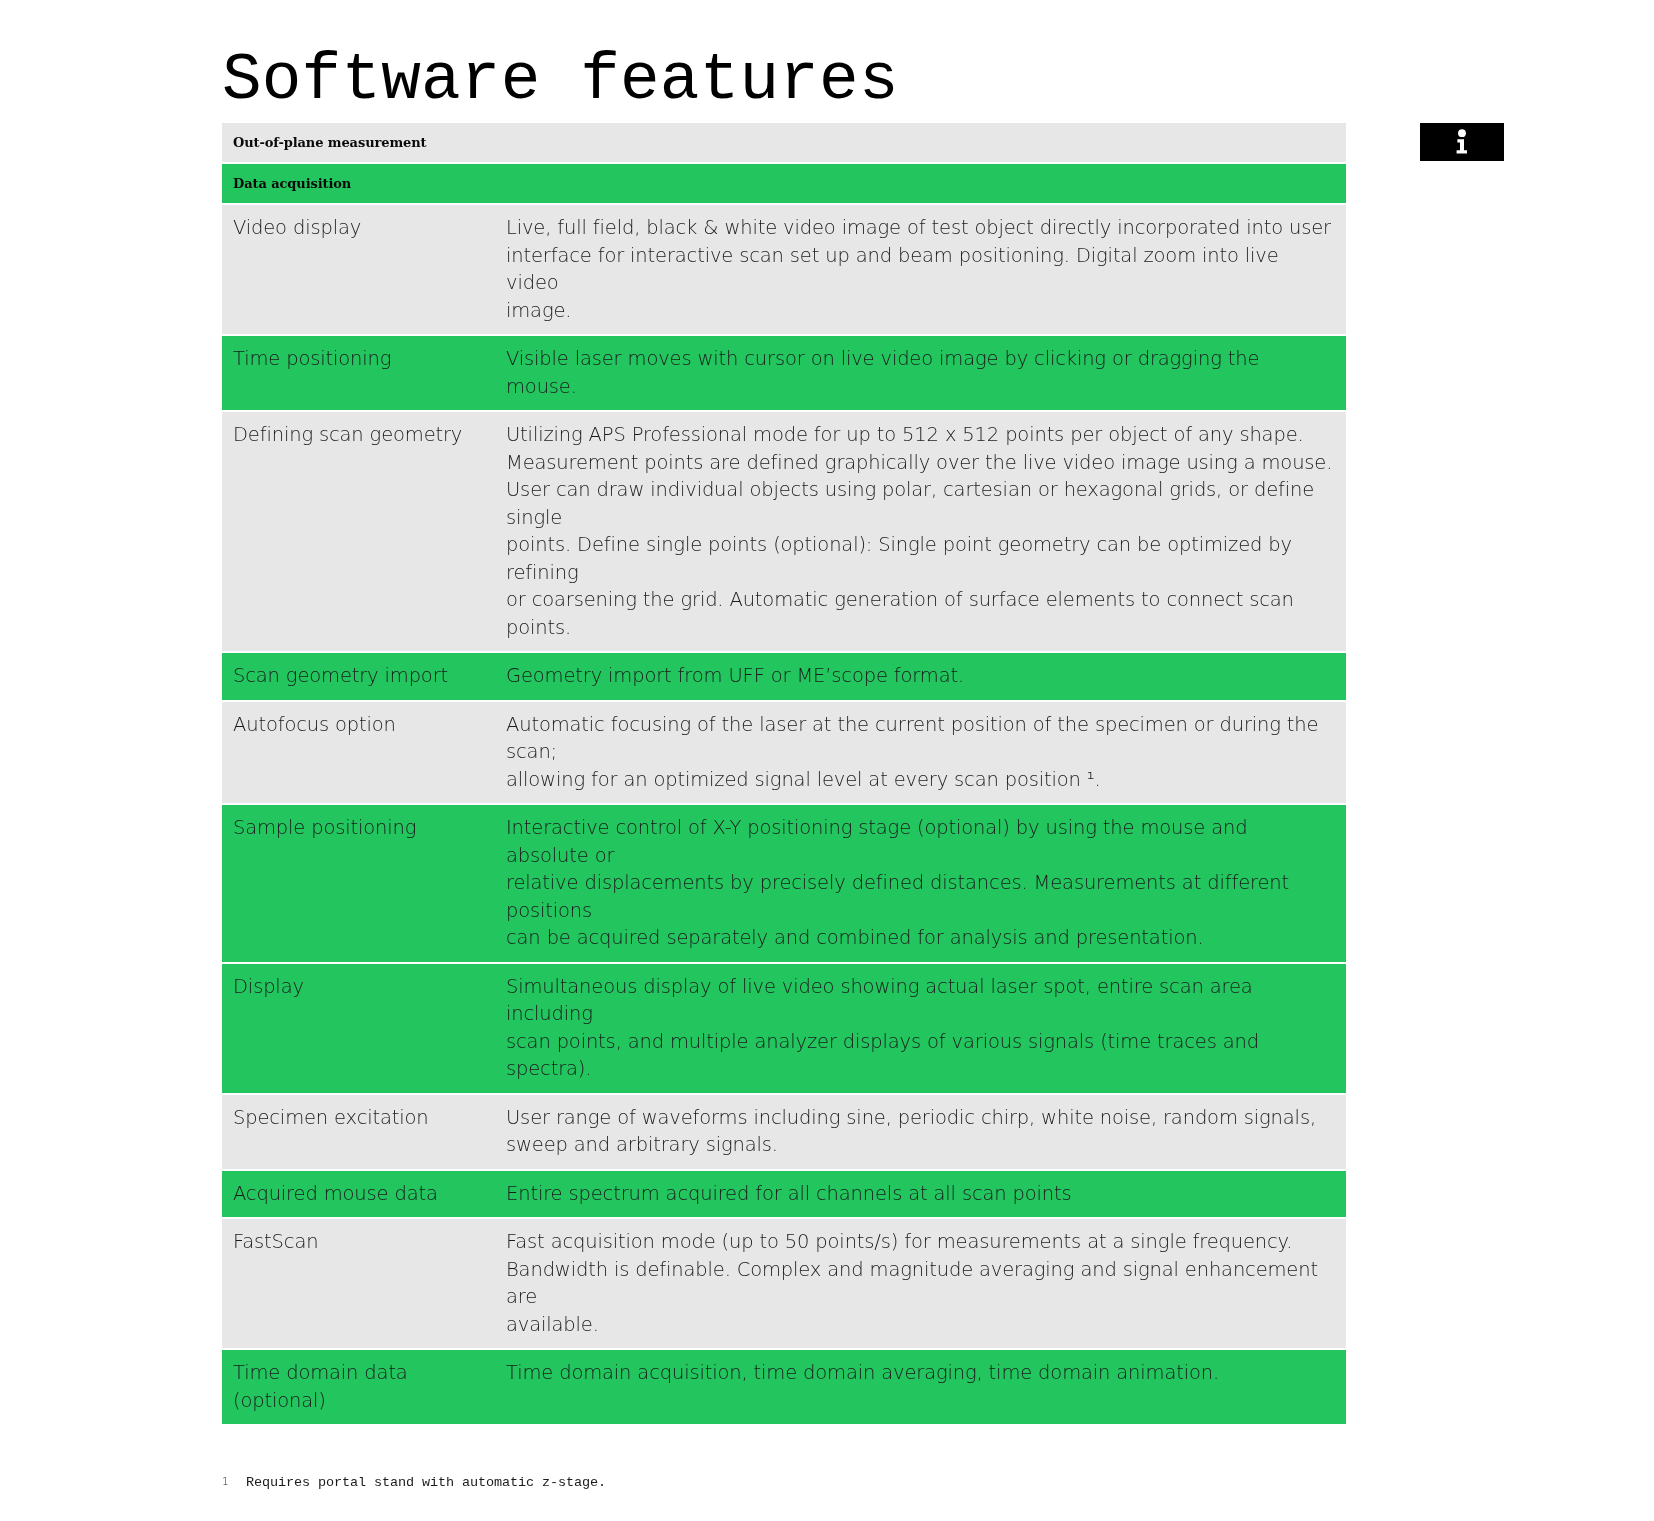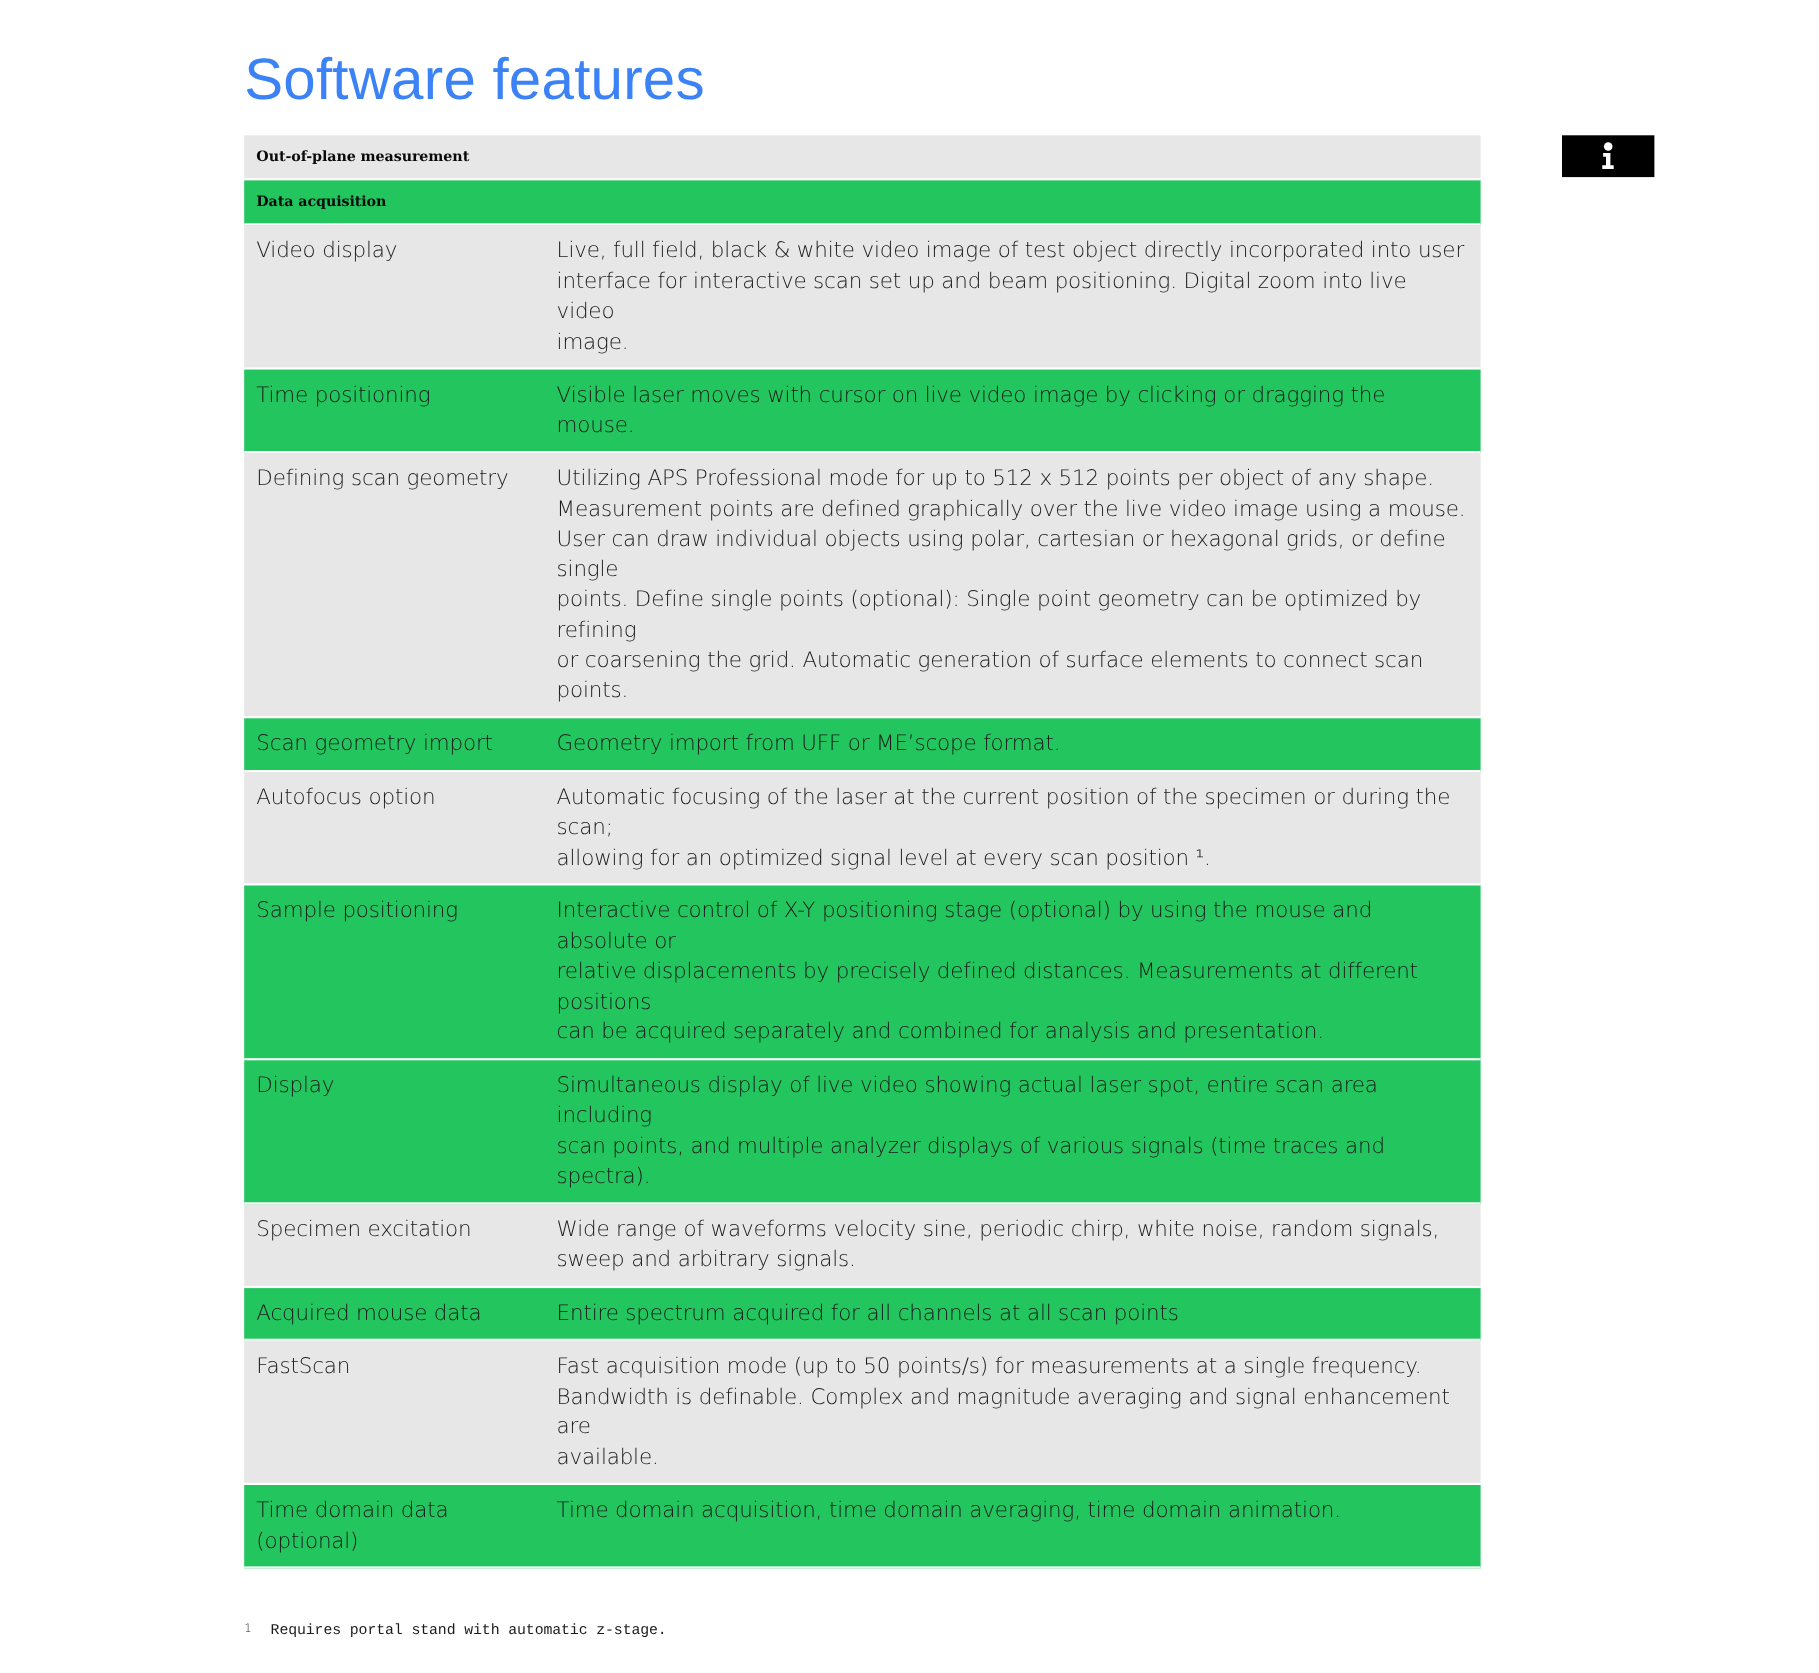--- a/index.html
+++ b/index.html
@@ -20,26 +20,26 @@
     width: 1654px;
     height: 1521px;
     background: #ffffff;
   }
 
   
   .page-title {
     position: absolute;
     left: 222px;
     top: 6px;
-    font-family: Liberation Sans, sans-serif;
+    font-family: Liberation Mono, monospace;
     font-weight: 300;
-    font-size: 53px;
+    font-size: 66px;
     line-height: 62px;
     letter-spacing: 0.2px;
-    color: #3b82f6;
+    color: #000000;
     white-space: nowrap;
   }
 
   
   .spec-table {
     position: absolute;
     left: 222px;
     top: 123px;
     width: 1124px;
   }
@@ -188,21 +188,21 @@
 relative displacements by precisely defined distances. Measurements at different positions
 can be acquired separately and combined for analysis and presentation.</span></div>
       </div>
       <div class="row shade-light">
         <div class="c1"><span class="label-text">Display</span></div>
         <div class="c2"><span class="desc-text">Simultaneous display of live video showing actual laser spot, entire scan area including
 scan points, and multiple analyzer displays of various signals (time traces and spectra).</span></div>
       </div>
       <div class="row shade-dark">
         <div class="c1"><span class="label-text">Specimen excitation</span></div>
-        <div class="c2"><span class="desc-text">Wide range of waveforms velocity sine, periodic chirp, white noise, random signals,
+        <div class="c2"><span class="desc-text">User range of waveforms including sine, periodic chirp, white noise, random signals,
 sweep and arbitrary signals.</span></div>
       </div>
       <div class="row shade-light">
         <div class="c1"><span class="label-text">Acquired mouse data</span></div>
         <div class="c2"><span class="desc-text">Entire spectrum acquired for all channels at all scan points</span></div>
       </div>
       <div class="row shade-dark">
         <div class="c1"><span class="label-text">FastScan</span></div>
         <div class="c2"><span class="desc-text">Fast acquisition mode (up to 50 points/s) for measurements at a single frequency.
 Bandwidth is definable. Complex and magnitude averaging and signal enhancement are

